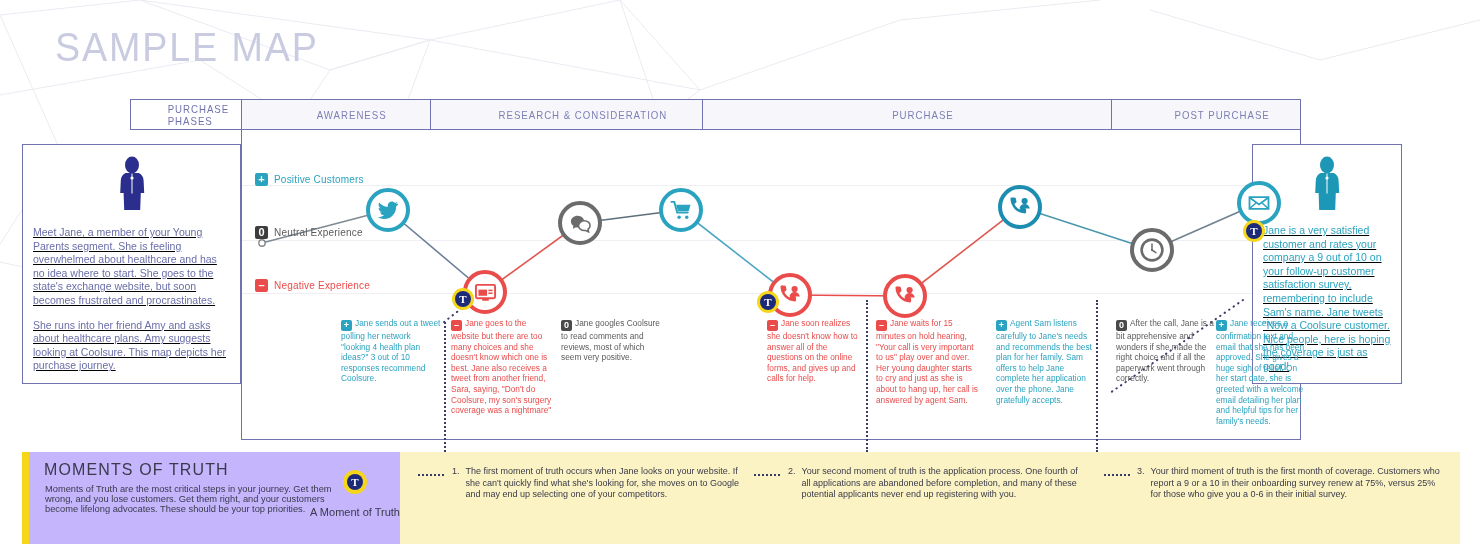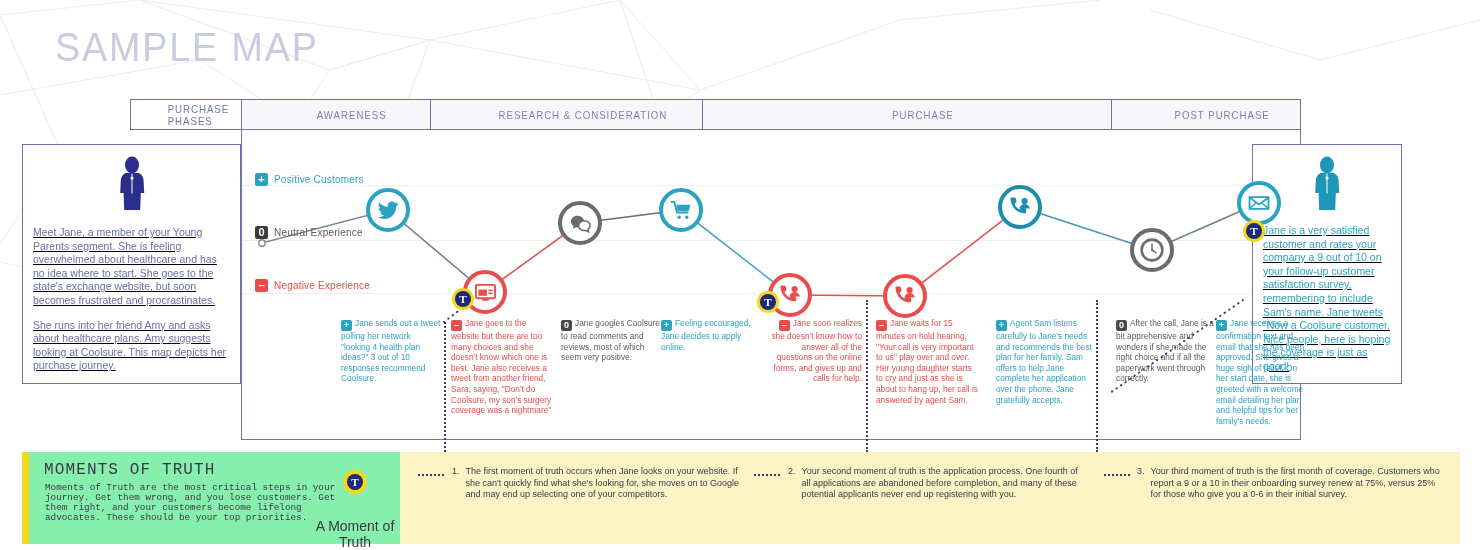--- a/index.html
+++ b/index.html
@@ -99,30 +99,30 @@
   .card.pos{color:#2aa3c0;} .card.pos .ico{background:#2aa3c0;}
   .card.neg{color:#ea4b4b;} .card.neg .ico{background:#ea4b4b;}
   .card.neu{color:#5b5b5b;} .card.neu .ico{background:#4a4a4a;}
 
   .vdot{position:absolute;width:1px;border-left:2px dotted #3b3b6b;z-index:8;}
 
   
   .footer{position:absolute;left:0;top:452px;width:1480px;height:98px;z-index:4;}
   .mot{
     position:absolute;left:22px;top:0;width:378px;height:92px;
-    background:#86efac;border-left:7px solid #f5d61b;box-sizing:border-box;font-family:Liberation Mono, monospace;
+    background:#c4b5fd;border-left:7px solid #f5d61b;box-sizing:border-box;
   }
   .mot h2{
     margin:0;padding:8px 0 0 16px;font-size:17px;letter-spacing:1.2px;
     color:#3a3a4a;font-weight:400;transform:scaleX(.94);transform-origin:left top;
   }
   .mot p{margin:0;padding:4px 0 0 16px;font-size:9.3px;line-height:10px;color:#3a3a4a;width:305px;}
   .motband{position:absolute;left:400px;top:0;width:1060px;height:92px;background:#fbf3c4;}
   .motlegend{position:absolute;left:300px;top:18px;width:110px;text-align:center;z-index:6;}
-  .motlegend .lbl{margin-top:24px;font-size:14px;color:#3a3a4a;}
+  .motlegend .lbl{margin-top:12px;font-size:11px;color:#3a3a4a;}
   .motitem{position:absolute;top:14px;font-size:9px;line-height:11.6px;color:#3a3a4a;display:flex;gap:6px;}
   .motitem .num{font-weight:normal;}
   .hdot{position:absolute;height:0;border-top:2px dotted #3b3b6b;z-index:7;}
 </style>
 </head>
 <body>
 
 <div class="stage">
 
   <svg class="bgart" viewBox="0 0 1480 470">
@@ -312,24 +312,21 @@
   <div class="cards">
     <div class="card pos" style="left:100px;width:100px;">
       <span class="ico">+</span><span>Jane sends out a tweet polling her network "looking 4 health plan ideas?" 3 out of 10 responses recommend Coolsure.</span>
     </div>
     <div class="card neg" style="left:210px;width:103px;">
       <span class="ico">–</span><span>Jane goes to the website but there are too many choices and she doesn't know which one is best. Jane also receives a tweet from another friend, Sara, saying, "Don't do Coolsure, my son's surgery coverage was a nightmare"</span>
     </div>
     <div class="card neu" style="left:320px;width:100px;">
       <span class="ico">0</span><span>Jane googles Coolsure to read comments and reviews, most of which seem very positive.</span>
     </div>
-    <div class="card pos" style="left:420px;width:100px;">
-      <span class="ico">+</span><span>Feeling encouraged, Jane decides to apply online.</span>
-    </div>
-    <div class="card neg" style="left:526px;width:95px;text-align:right;">
+    <div class="card neg" style="left:526px;width:95px;">
       <span class="ico">–</span><span>Jane soon realizes she doesn't know how to answer all of the questions on the online forms, and gives up and calls for help.</span>
     </div>
     <div class="card neg" style="left:635px;width:104px;">
       <span class="ico">–</span><span>Jane waits for 15 minutes on hold hearing, "Your call is very important to us" play over and over. Her young daughter starts to cry and just as she is about to hang up, her call is answered by agent Sam.</span>
     </div>
     <div class="card pos" style="left:755px;width:100px;">
       <span class="ico">+</span><span>Agent Sam listens carefully to Jane's needs and recommends the best plan for her family. Sam offers to help Jane complete her application over the phone. Jane gratefully accepts.</span>
     </div>
     <div class="card neu" style="left:875px;width:100px;">
       <span class="ico">0</span><span>After the call, Jane is a bit apprehensive and wonders if she made the right choice and if all the paperwork went through correctly.</span>

